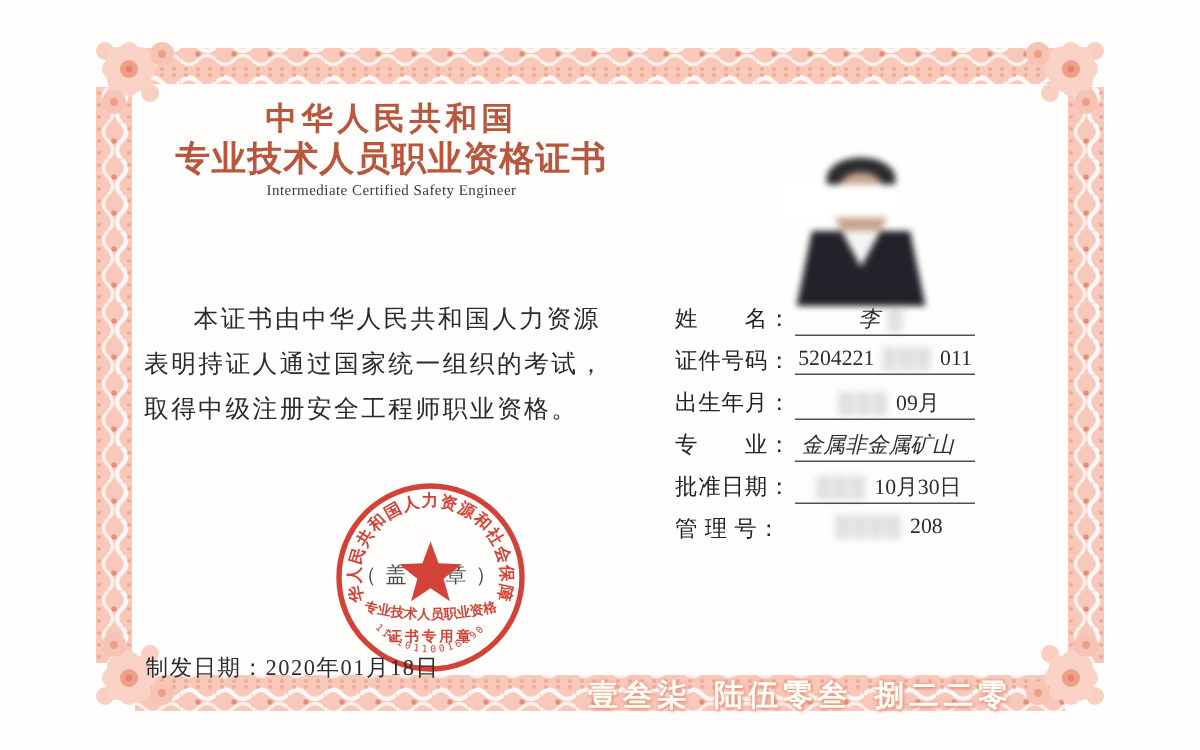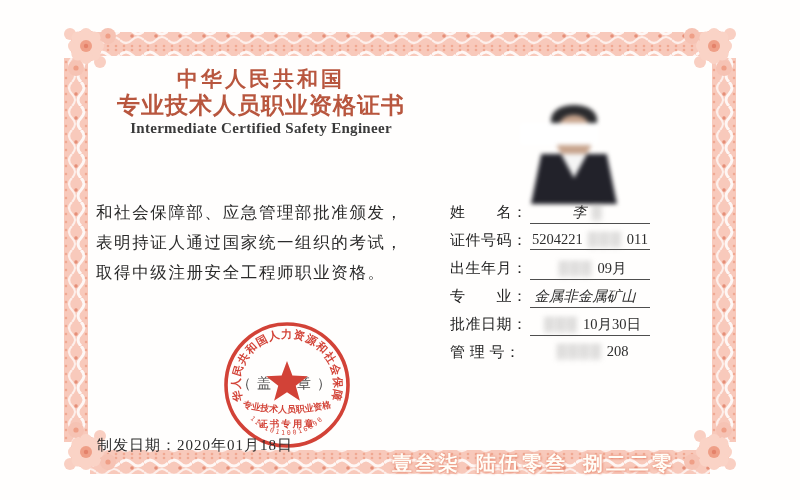--- a/index.html
+++ b/index.html
@@ -9,21 +9,21 @@
   }
   .abs{position:absolute;}
   svg{display:block;}
 
   
   .left-col{left:96px;top:66px;width:330px;text-align:center;}
   .t-country{font-size:21px;font-weight:bold;color:#b8563e;letter-spacing:3px;line-height:26px;}
   .t-type{font-size:23px;font-weight:bold;color:#b8563e;letter-spacing:1px;line-height:28px;}
   .t-form{font-size:14px;font-weight:bold;color:#bd6049;letter-spacing:1px;line-height:22px;margin-top:2px;}
   .t-name{font-size:20px;font-weight:bold;color:#1f1f1f;letter-spacing:3px;line-height:26px;margin-top:8px;}
-  .t-name-en{font-size:15px;color:#3a3a3a;letter-spacing:0.3px;line-height:16px;font-weight:bold;}
+  .t-name-en{font-size:10px;color:#3a3a3a;letter-spacing:0.3px;line-height:16px;}
 
   .para{left:96px;top:198px;width:332px;text-align:left;color:#2b2b2b;
         font-size:16.5px;line-height:30px;letter-spacing:1.6px;}
   .para .ln{white-space:nowrap;}
   .para .ind{text-indent:2em;}
 
   
   .photo{left:515px;top:100px;width:120px;height:103px;filter:blur(2.2px);}
   .photo div{position:absolute;}
   .ph-hair{left:36px;top:5px;width:46px;height:28px;background:#2b2b2e;border-radius:50% 50% 42% 42%;}
@@ -107,21 +107,21 @@
     <use href="#flower" transform="translate(714,452) scale(-1,-1)"></use>
   </svg>
 
   <div class="abs left-col">
     <div class="t-country">中华人民共和国</div>
     <div class="t-type">专业技术人员职业资格证书</div>
     <div class="t-name-en">Intermediate Certified Safety Engineer</div>
   </div>
 
   <div class="abs para">
-    <div class="ln">和社会保障部、应急管理部批准颁发，</div>
+    <div class="ln ind">本证书由中华人民共和国人力资源</div>
     <div class="ln">表明持证人通过国家统一组织的考试，</div>
     <div class="ln">取得中级注册安全工程师职业资格。</div>
   </div>
 
   <div class="abs photo">
     <div class="ph-hair"></div>
     <div class="ph-face"></div>
     <div class="ph-bar"></div>
     <div class="ph-suit"></div>
     <div class="ph-shirt"></div>

